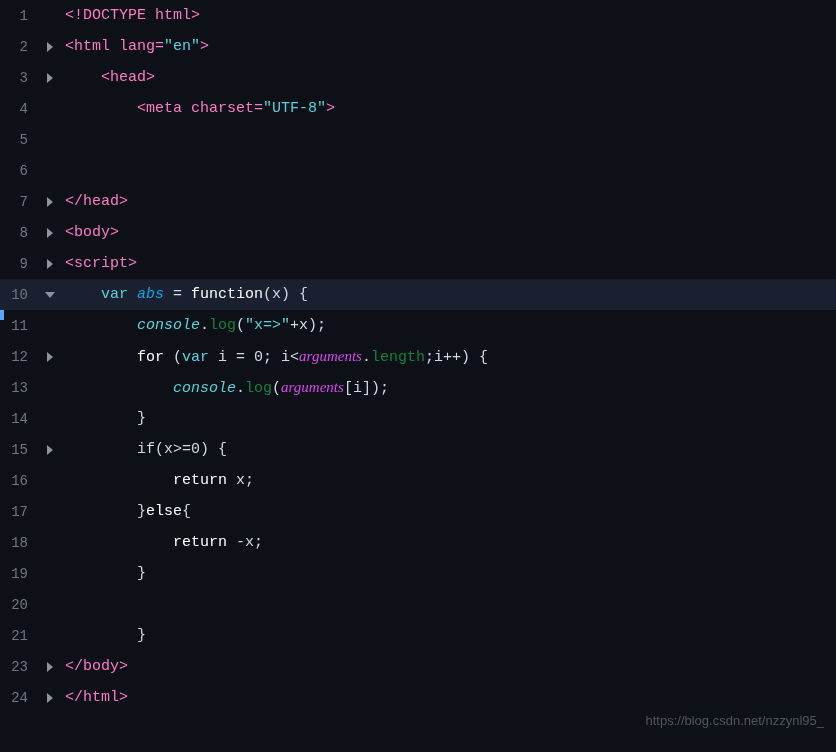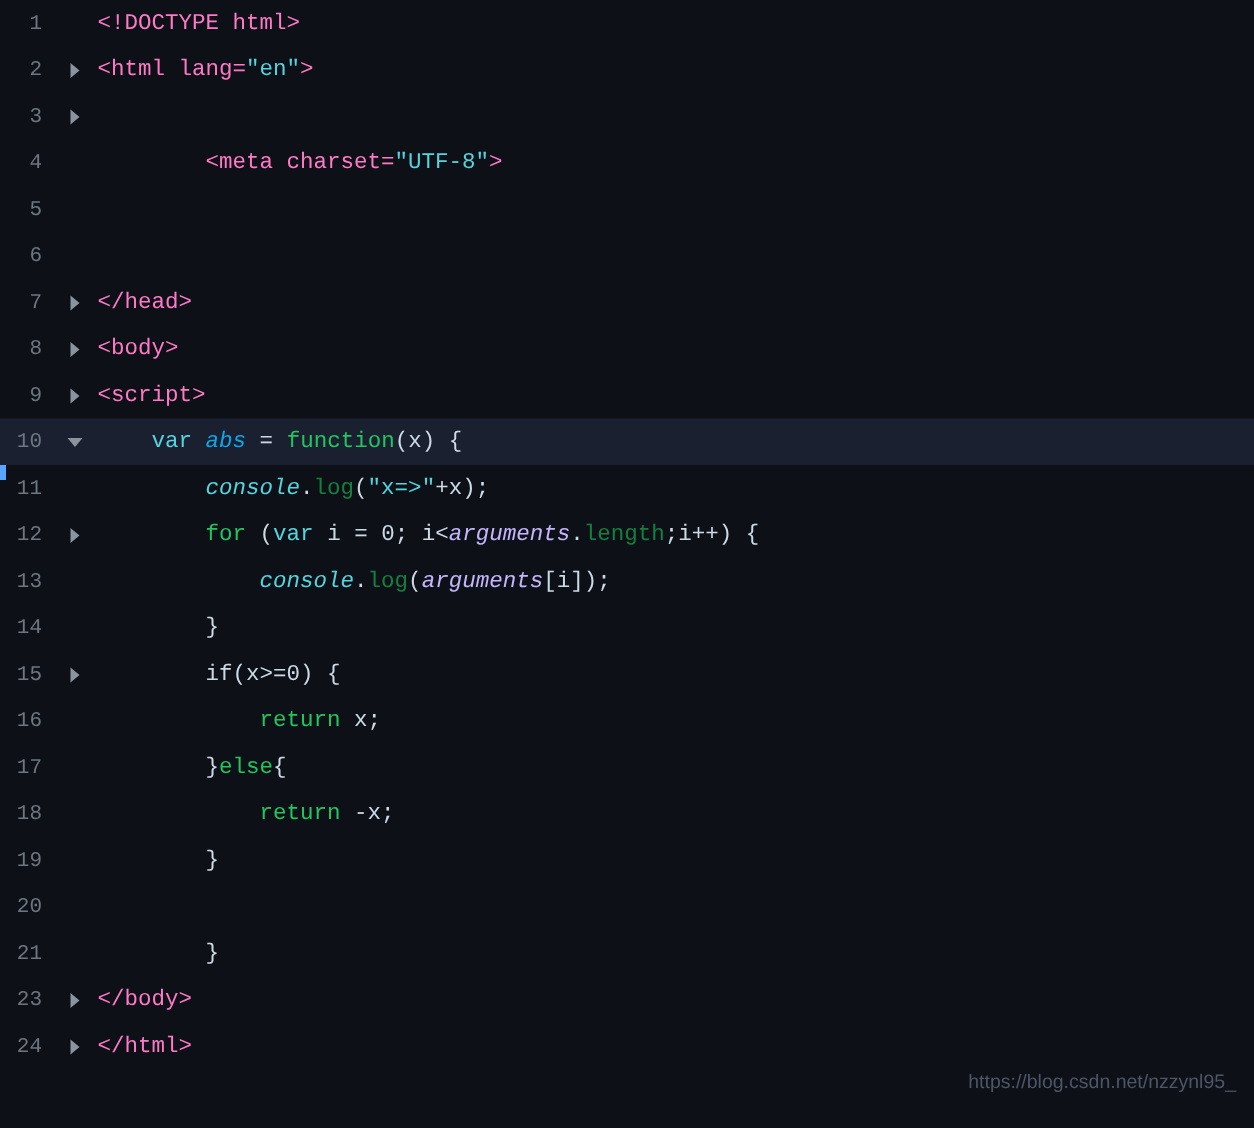--- a/index.html
+++ b/index.html
@@ -68,24 +68,24 @@
       padding-left: 5px;
       white-space: pre;
       line-height: 31px;
     }
     
     
     .tag-color { color: #ff79c6; }       
     .string-color { color: #56d4dd; }    
     .var-keyword { color: #56d4dd; }      
     .func-name { color: #0ea5e9; font-style: italic; }  
-    .func-keyword { color: #22c55e; margin-top: 20px; }     
+    .func-keyword { color: #ffffff; margin-top: 20px; }     
     .obj-name { color: #56d4dd; font-style: italic; text-align: right; }   
     .method-name { color: #15803d; }      
-    .arg-name { color: #c4b5fd; font-style: italic; }   
+    .arg-name { color: #d946ef; font-style: italic; font-family: Liberation Serif, serif; }   
     .normal-text { color: #cdd9e5; }
     
     .watermark {
       position: absolute;
       bottom: 24px;
       right: 12px;
       color: #4d5566;
       font-size: 13px;
       font-family: Arial, sans-serif;
     }
@@ -118,20 +118,21 @@
       <span class="arrow arrow-right"></span>
     </span>
     <span class="code-content"><span class="tag-color">&lt;html lang=</span><span class="string-color">"en"</span><span class="tag-color">&gt;</span></span>
   </div>
 
   <div class="code-line">
     <span class="line-number">3</span>
     <span class="gutter">
       <span class="arrow arrow-right"></span>
     </span>
+    <span class="code-content">    <span class="tag-color">&lt;head&gt;</span></span>
   </div>
 
   <div class="code-line">
     <span class="line-number">4</span>
     <span class="gutter"></span>
     <span class="code-content">        <span class="tag-color">&lt;meta charset=</span><span class="string-color">"UTF-8"</span><span class="tag-color">&gt;</span></span>
   </div>
 
   <div class="code-line">
     <span class="line-number">5</span>

